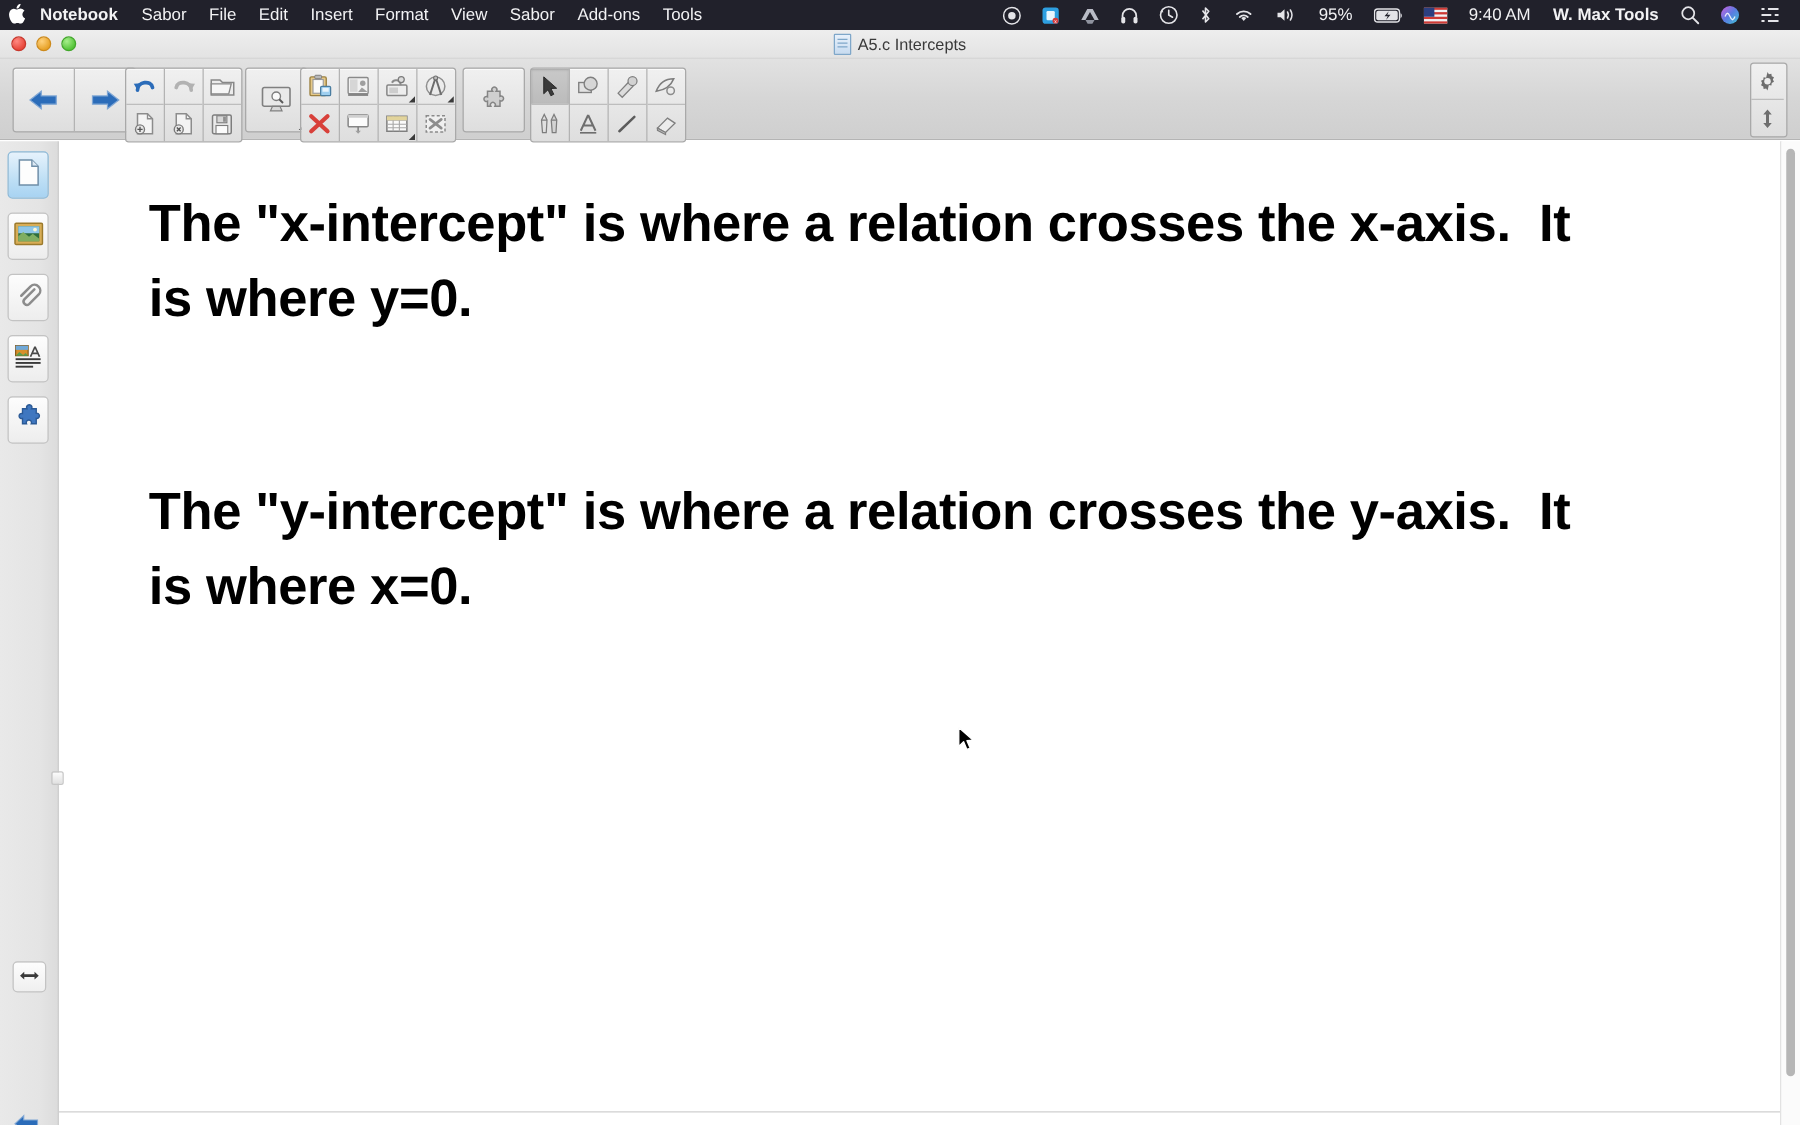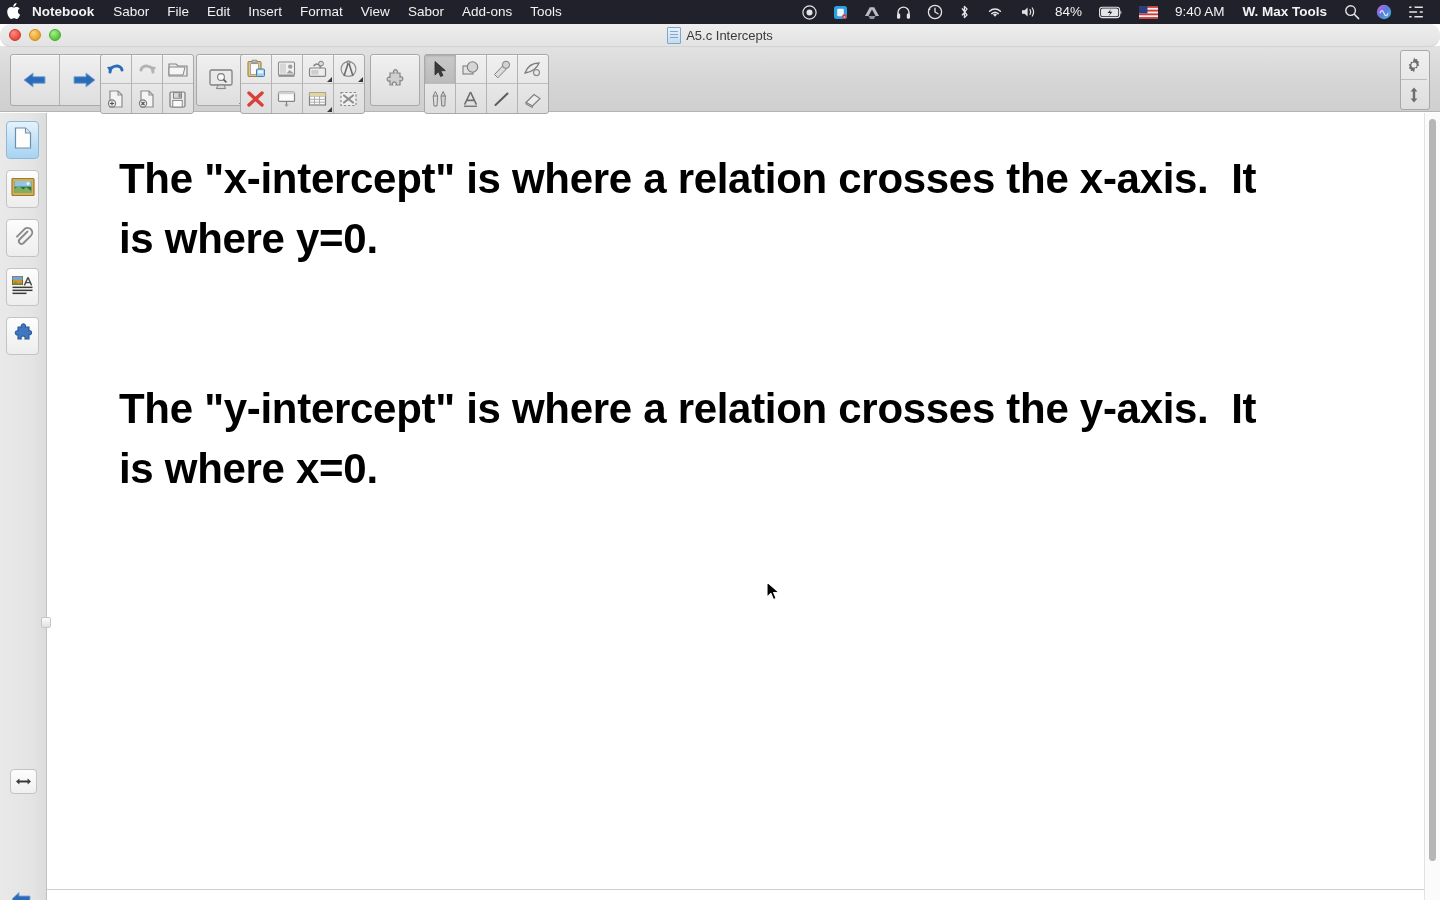--- a/index.html
+++ b/index.html
@@ -82,21 +82,20 @@
   .titlebar {
     position: absolute;
     top: 24px; left: 0;
     width: 1440px;
     height: 22px;
     background: linear-gradient(to bottom, #eeeeee 0%, #e3e3e3 100%);
     border-bottom: 1px solid #d3d3d3;
     display: flex;
     align-items: center;
     z-index: 40;
-    border-radius: 11px;
   }
   .traffic-lights {
     display: flex;
     gap: 8px;
     padding-left: 9px;
     align-items: center;
   }
   .tl {
     width: 12px; height: 12px;
     border-radius: 50%;
@@ -389,21 +388,21 @@
             <path d="M3.6 6.2a8 8 0 0 1 10.8 0" fill="none" stroke="#e4e4e8" stroke-width="1.5" stroke-linecap="round"></path>
             <path d="M5.8 8.6a5 5 0 0 1 6.4 0" fill="none" stroke="#e4e4e8" stroke-width="1.5" stroke-linecap="round"></path>
           </svg>
       </div>
       <div class="status-icon">
         <svg width="18" height="14" viewBox="0 0 18 14">
             <path d="M2 5.2h2.6L7.6 2.4v9.2L4.6 8.8H2z" fill="#e4e4e8"></path>
             <path d="M10 4.6a4.6 4.6 0 0 1 0 4.8M12.3 3a7.4 7.4 0 0 1 0 8" fill="none" stroke="#e4e4e8" stroke-width="1.2" stroke-linecap="round"></path>
           </svg>
       </div>
-      <div class="status-text">84%</div>
+      <div class="status-text">95%</div>
       <div class="status-icon">
         <svg width="24" height="13" viewBox="0 0 24 13">
             <rect x="0.6" y="1.2" width="20" height="10.4" rx="2.6" fill="none" stroke="#e4e4e8" stroke-width="1.1"></rect>
             <rect x="2" y="2.6" width="17.2" height="7.6" rx="1.6" fill="#e4e4e8"></rect>
             <path d="M21.4 4.6c1.4.4 1.4 3.4 0 3.8z" fill="#e4e4e8"></path>
             <path d="M12 3l-3.4 4h2.6l-1.4 3 3.6-4.2h-2.6z" fill="#21212b"></path>
           </svg>
       </div>
       <div class="status-icon">
         <svg width="19" height="13" viewBox="0 0 19 13">

